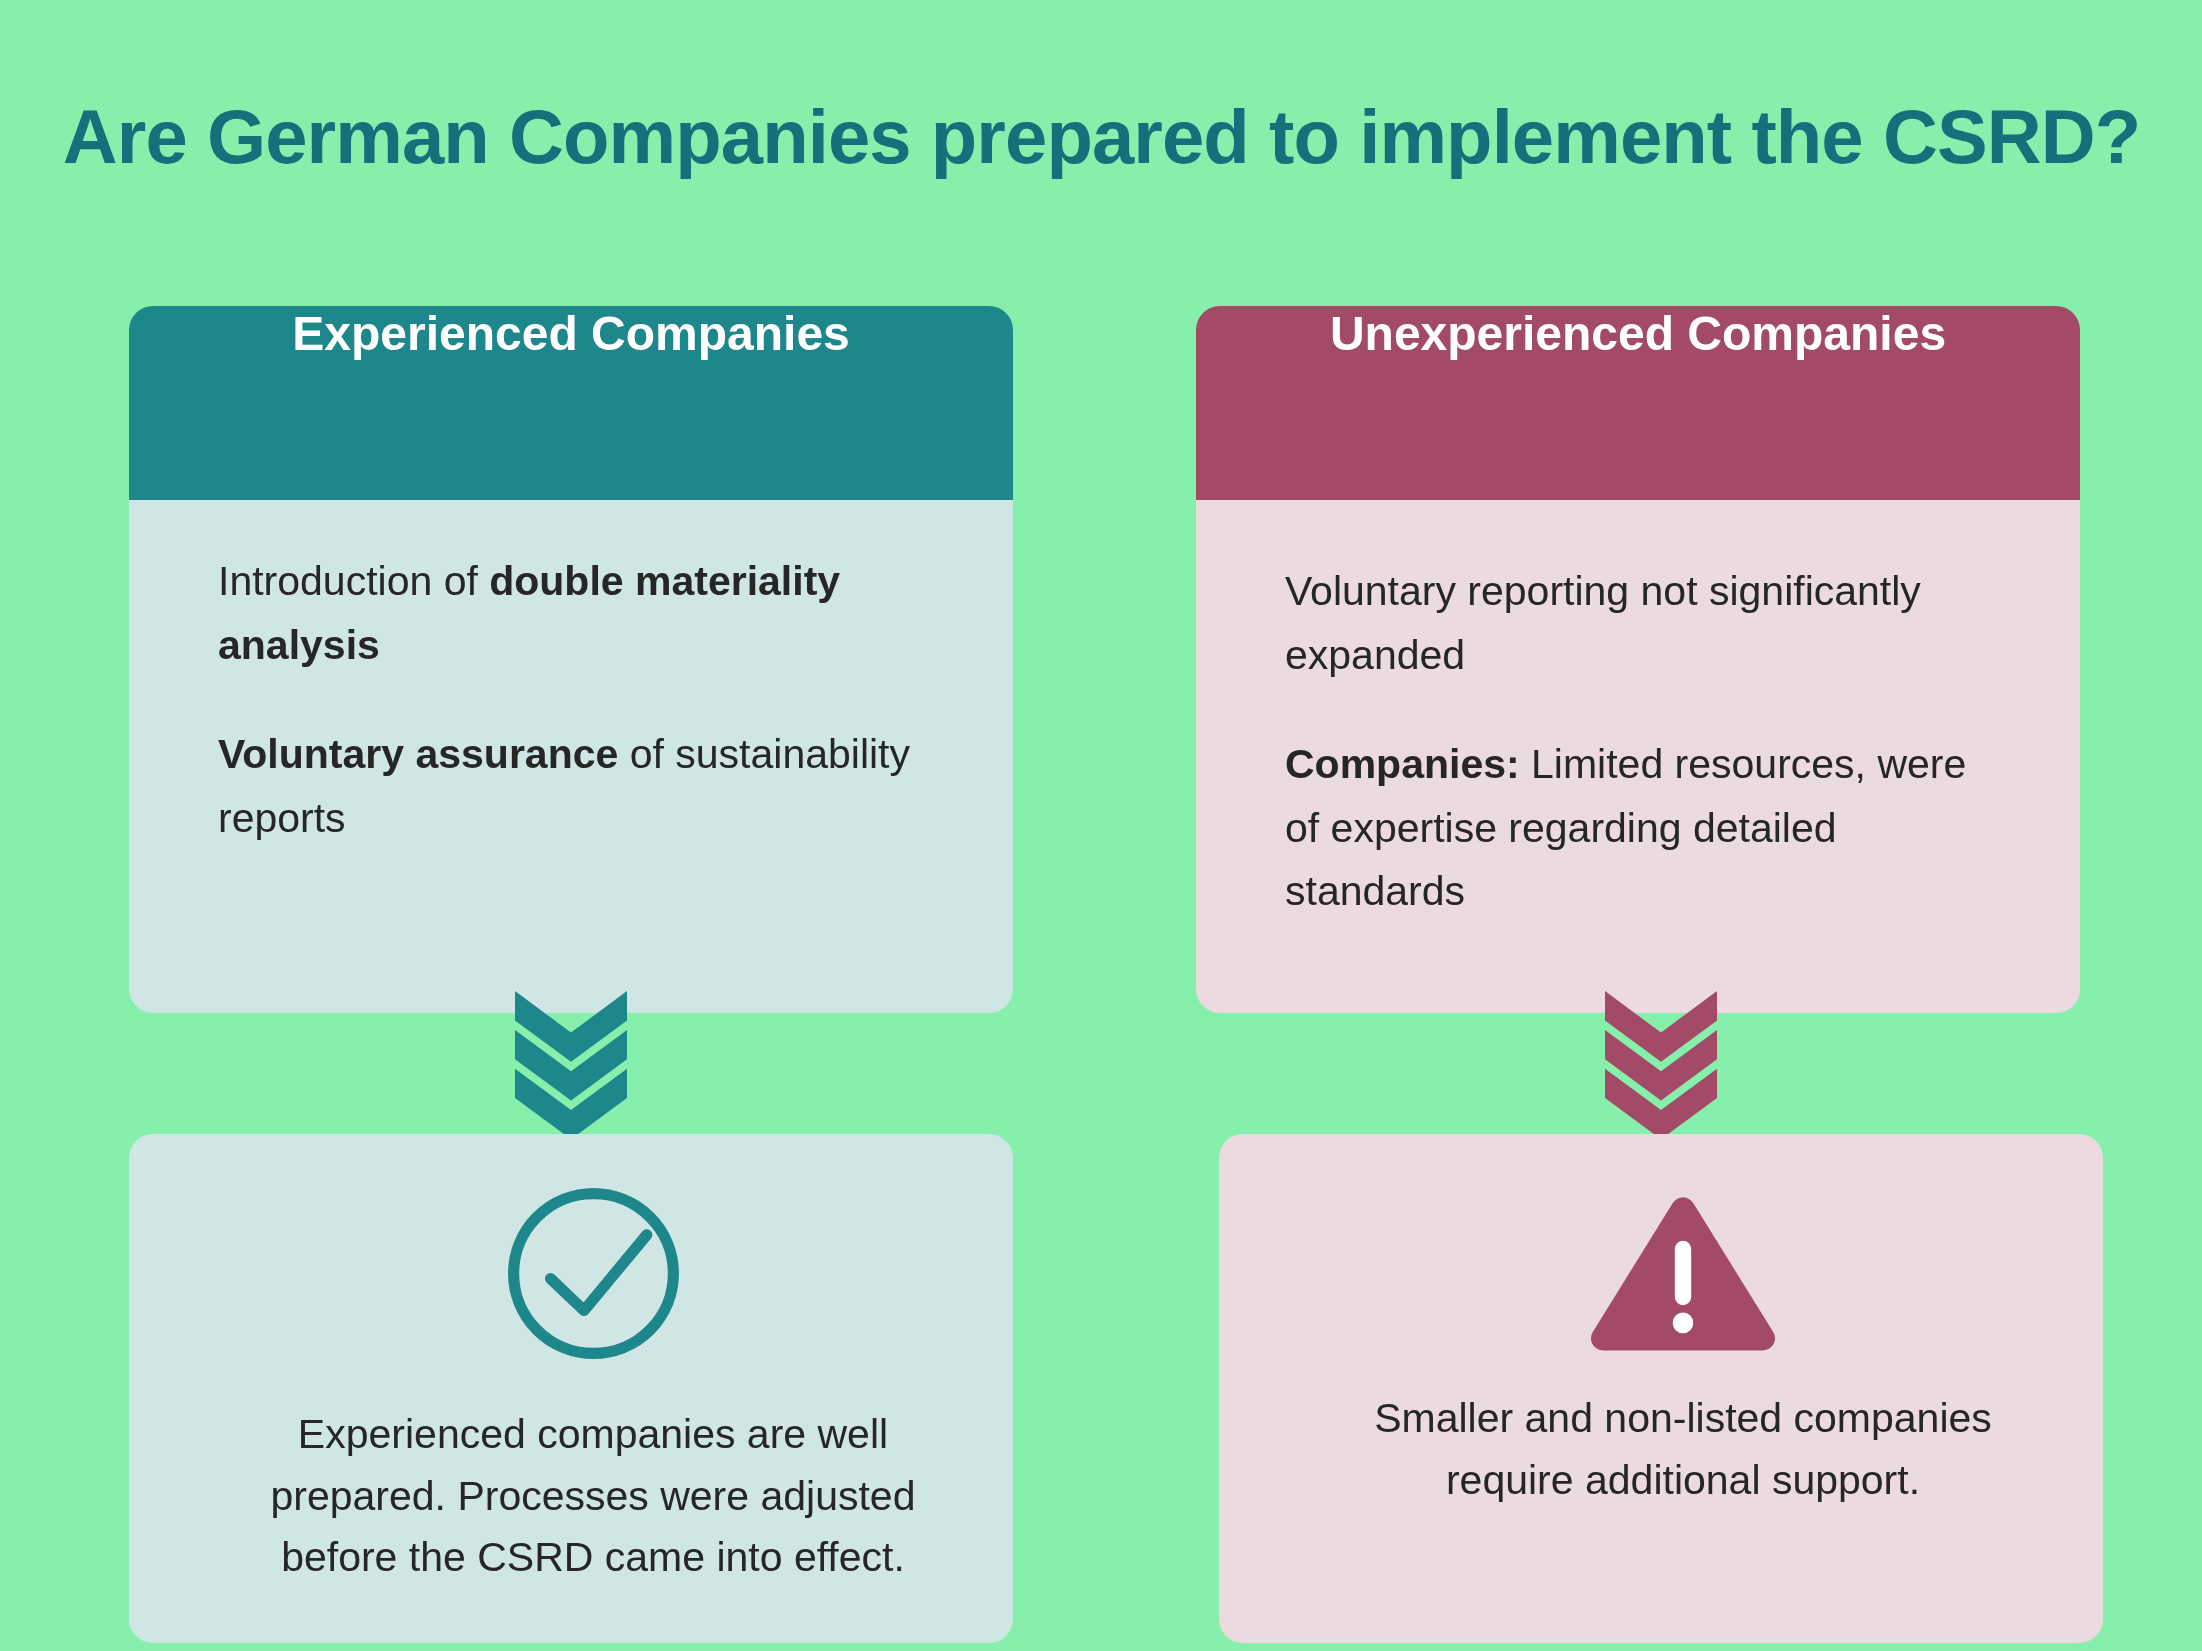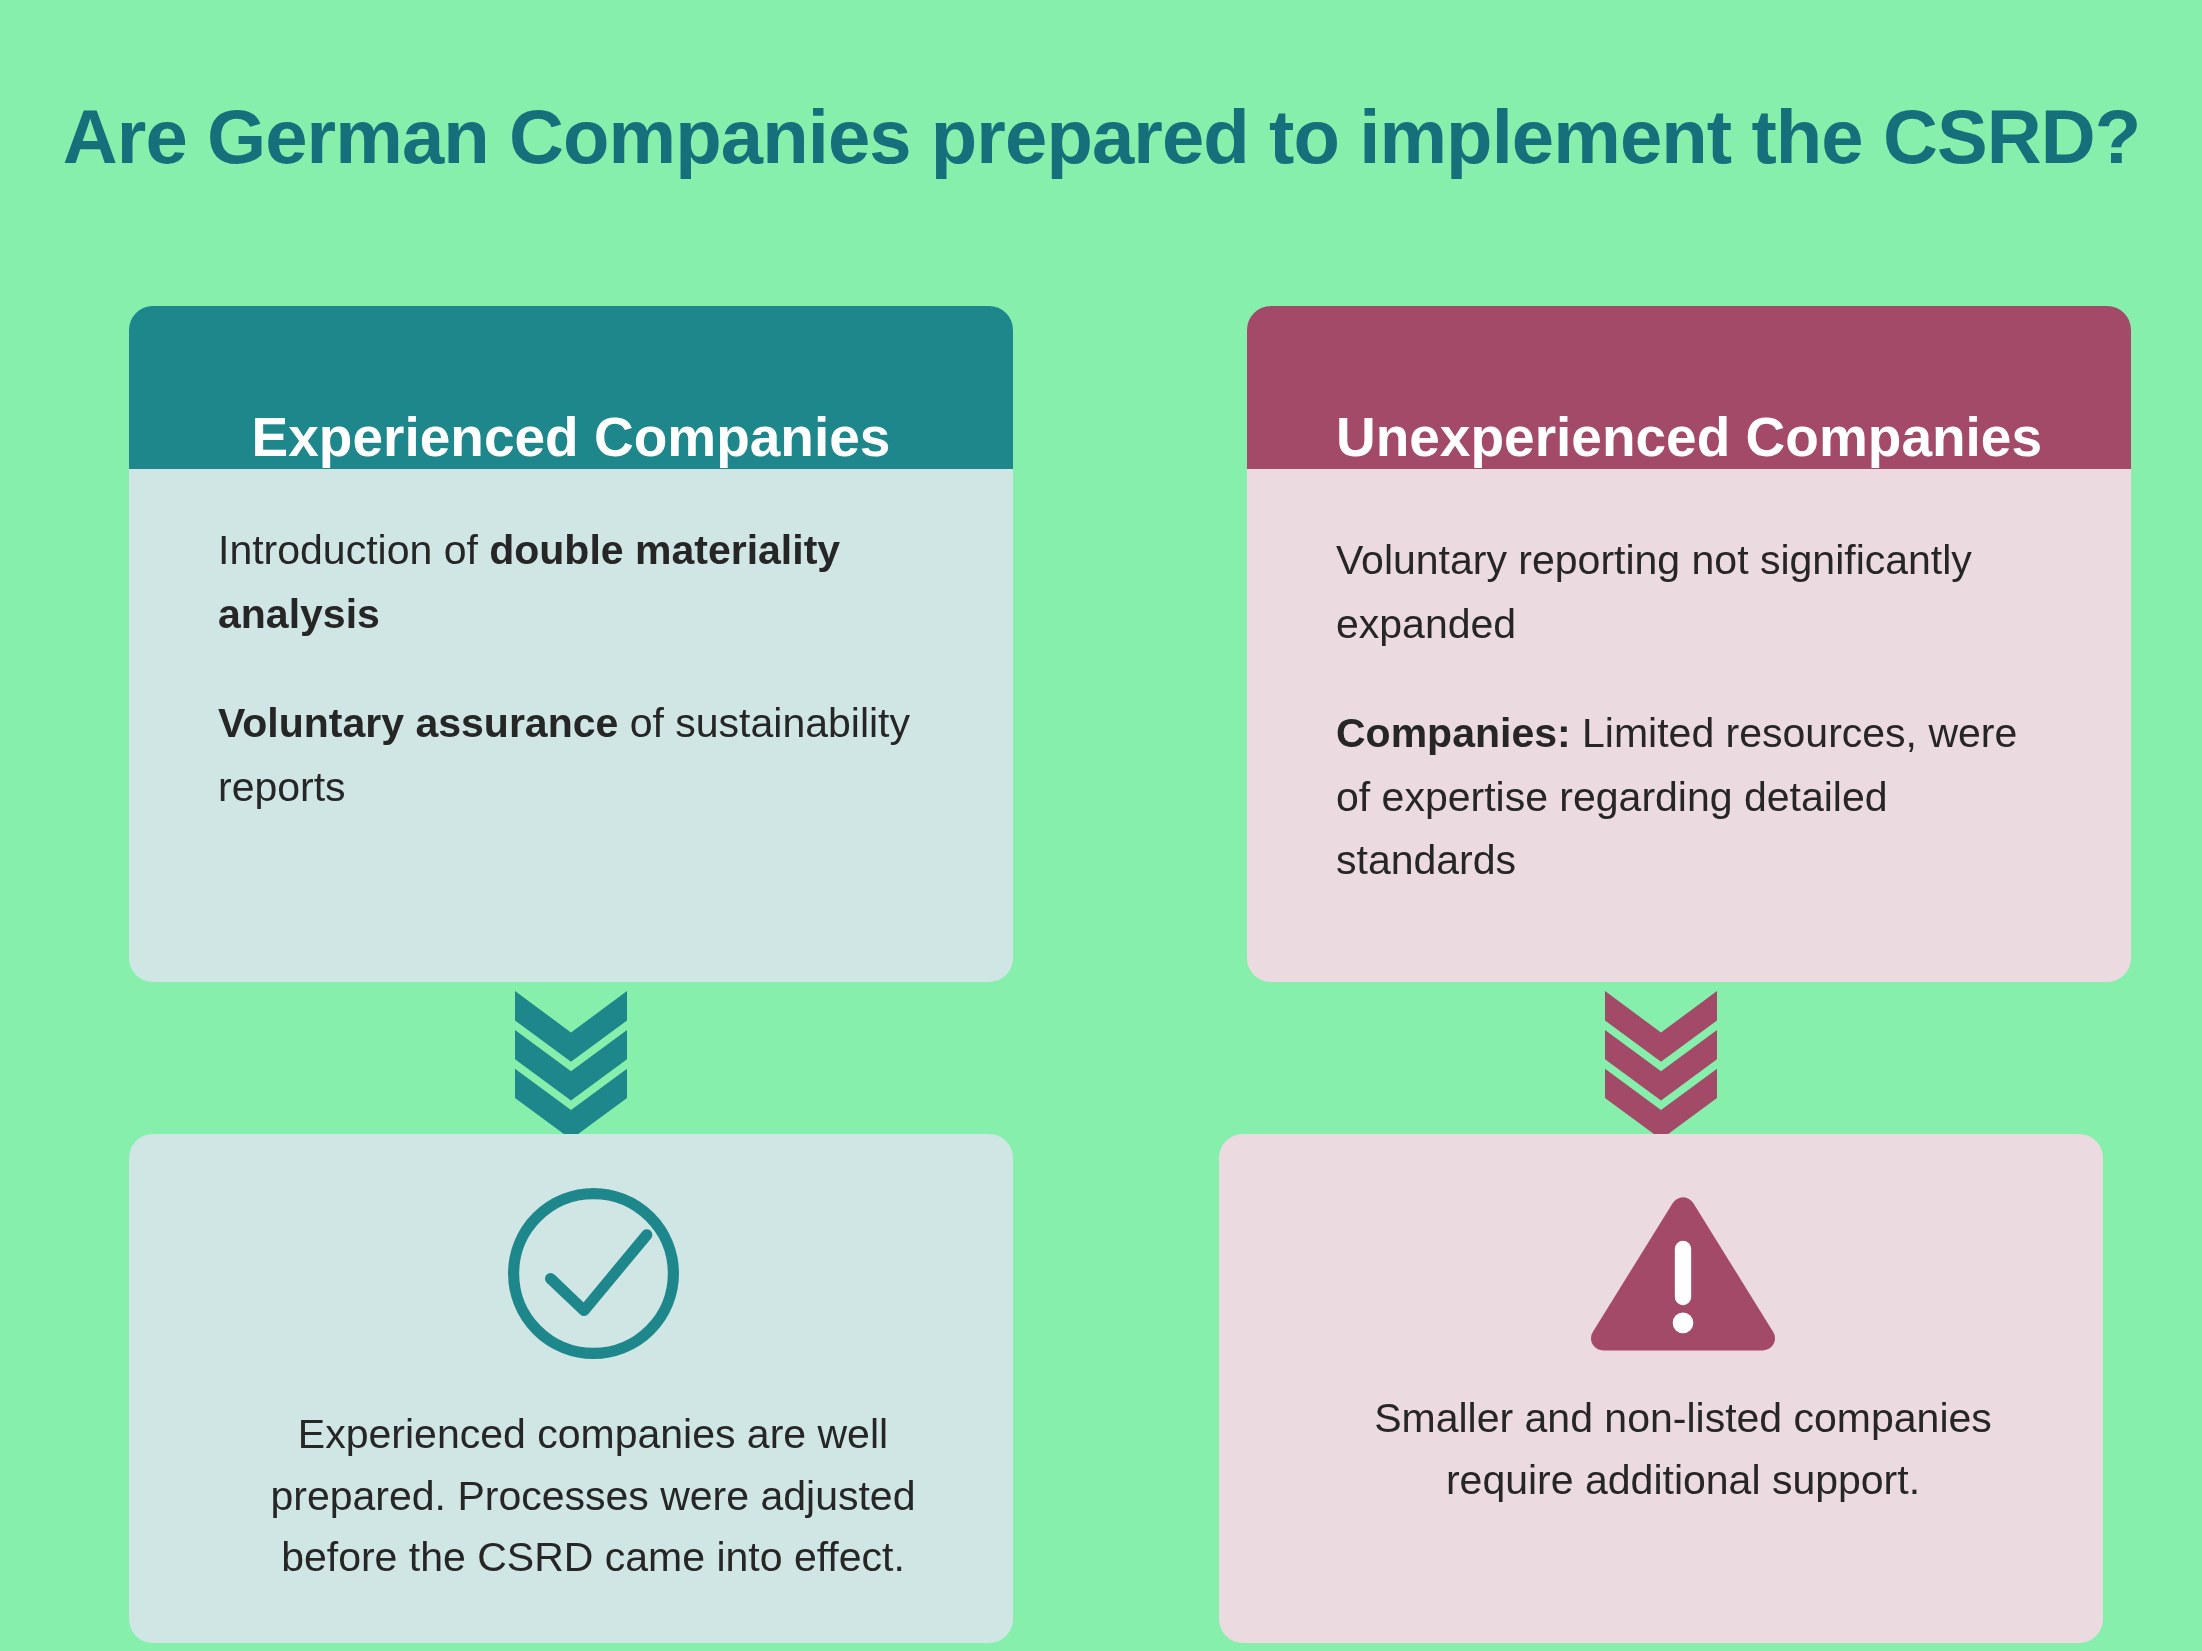--- a/index.html
+++ b/index.html
@@ -8,26 +8,26 @@
   .page { position:relative; width:2203px; height:1652px; background:#86efac; overflow:hidden; }
 
   .title {
     position:absolute; left:0; top:93px; width:2203px;
     text-align:center; font-size:76px; font-weight:bold; color:#15707B;
     letter-spacing:-0.9px;
   }
 
   .column { position:absolute; top:306px; width:884px; }
   .column.left  { left:129px; }
-  .column.right { left:1247px; }
+  .column.right { left:1196px; }
 
   .col-header {
-    height:163px; border-radius:24px 24px 0 0;
-    display:flex; align-items:flex-end; justify-content:center;
-    color:#ffffff; font-size:55px; font-weight:bold;
+    height:194px; border-radius:24px 24px 0 0;
+    display:flex; align-items:flex-start; justify-content:center;
+    color:#ffffff; font-size:48px; font-weight:bold;
   }
   .col-header.teal   { background:#1E878C; }
   .col-header.maroon { background:#A34A68; }
 
   .col-body {
     height:513px; border-radius:0 0 24px 24px;
     padding:50px 98px 43px 89px;
     font-size:41px; line-height:1.55; color:#262626;
   }
   .col-body.teal-body   { background:#CFE6E4; }

